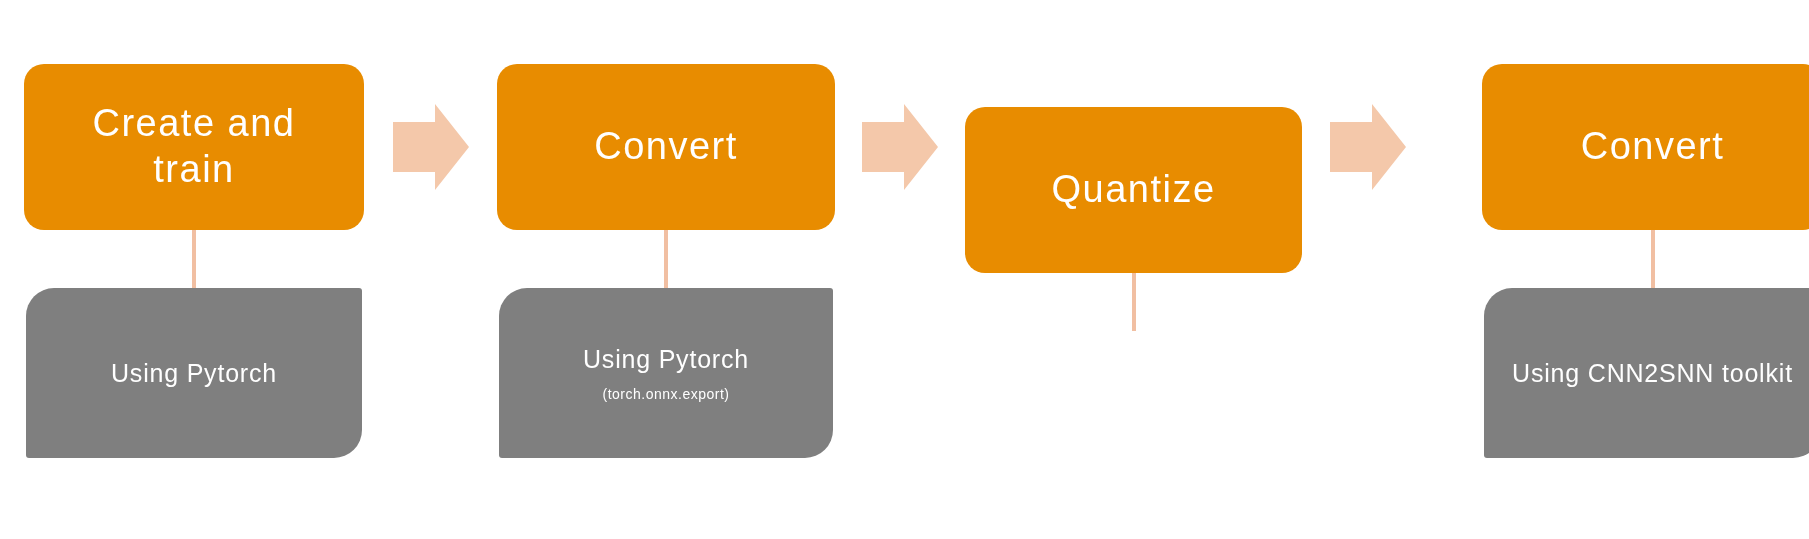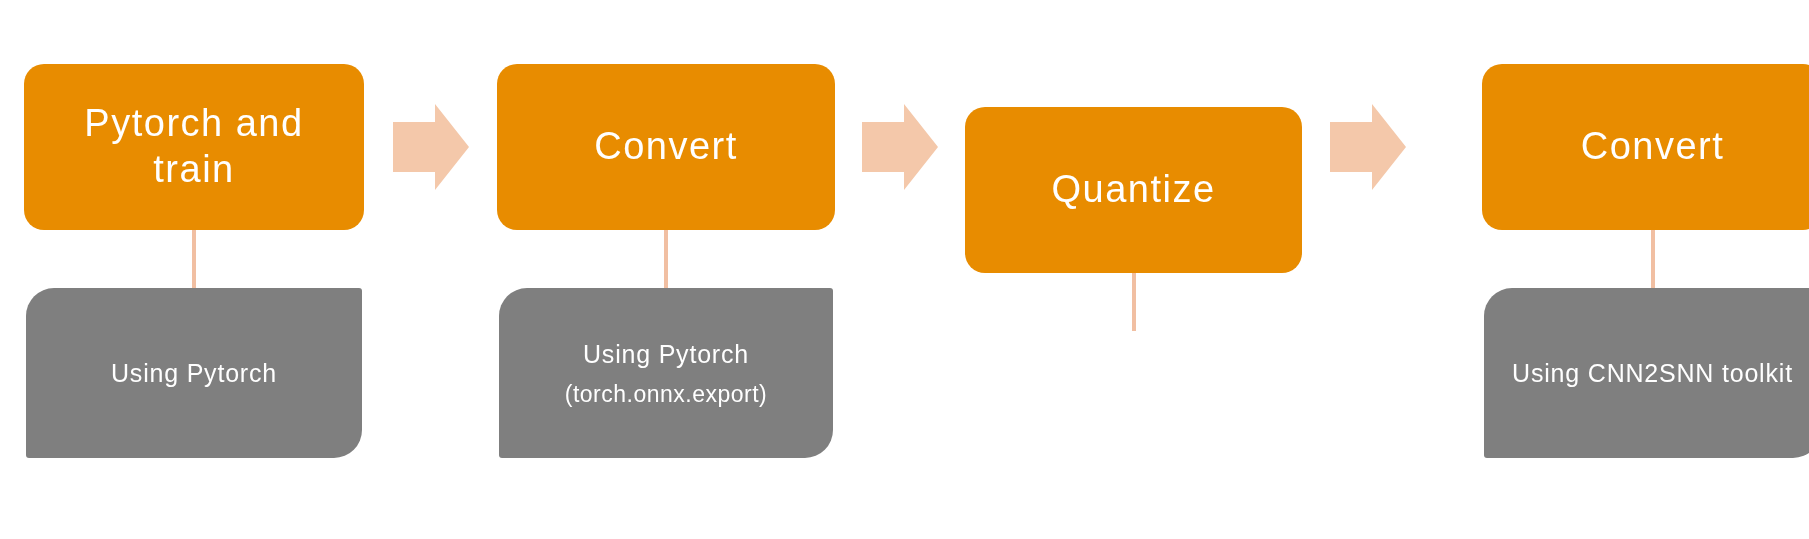--- a/index.html
+++ b/index.html
@@ -24,36 +24,36 @@
     position:absolute;top:230px;left:50%;margin-left:-2px;
     width:4px;height:58px;background:#F1BFA2;
   }
   .detail-box{
     position:absolute;top:288px;left:2px;right:2px;height:170px;
     background:#7F7F7F;border-radius:28px 3px 28px 3px;
     display:flex;flex-direction:column;align-items:center;justify-content:center;
     text-align:center;color:#ffffff;padding:0 14px;box-sizing:border-box;
   }
   .detail-main{font-size:25px;letter-spacing:0.8px;line-height:1.2;}
-  .detail-sub{font-size:23px;letter-spacing:0.5px;margin-top:12px;}
+  .detail-sub{font-size:14px;letter-spacing:0.5px;margin-top:12px;}
   .arrow{position:absolute;top:104px;width:76px;height:86px;}
   .arrow-1{left:393px;}
   .arrow-2{left:862px;}
   .arrow-3{left:1330px;}
   .arrow svg{display:block;width:100%;height:100%;}
   .arrow polygon{fill:#F4C8AA;}
 </style>
 </head>
 <body>
 
 <div class="canvas">
 
   <div class="col col-1">
     <div class="step-box">
-      <span>Pytorch and
+      <span>Create and
 train</span>
     </div>
     <div class="connector"></div>
     <div class="detail-box">
       <span class="detail-main">Using Pytorch</span>
     </div>
   </div>
 
   <div class="arrow arrow-1">
     <svg viewBox="0 0 76 86" xmlns="http://www.w3.org/2000/svg">

